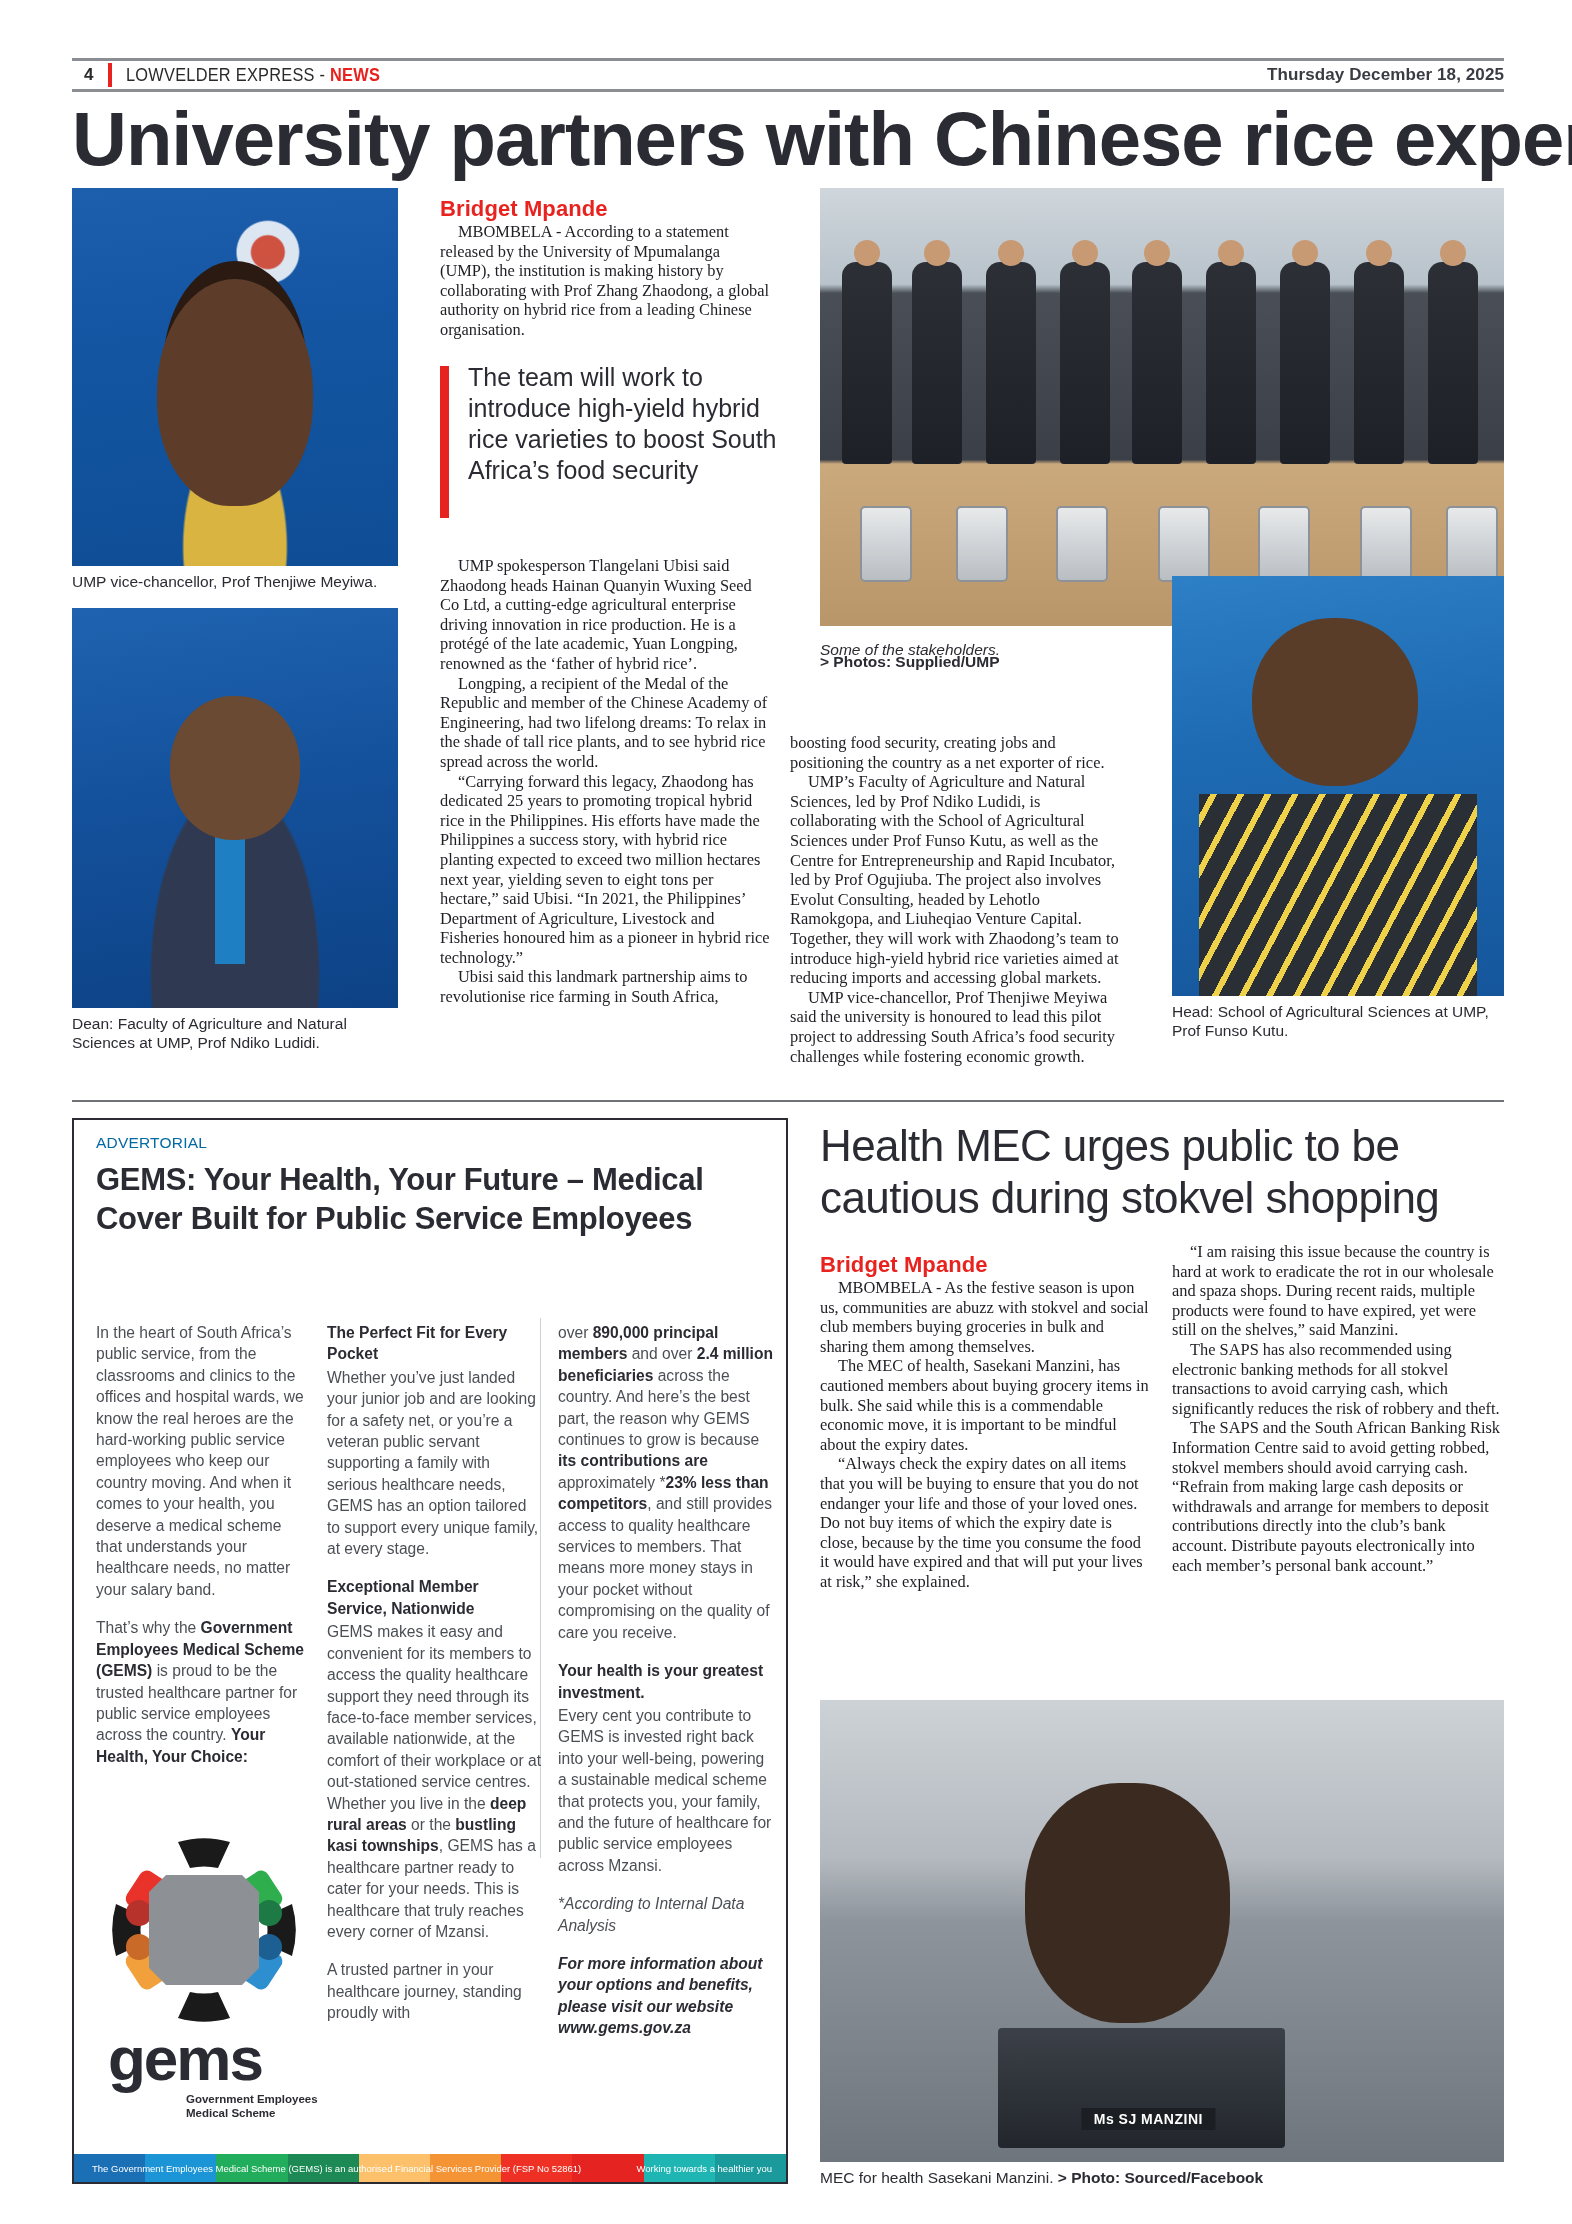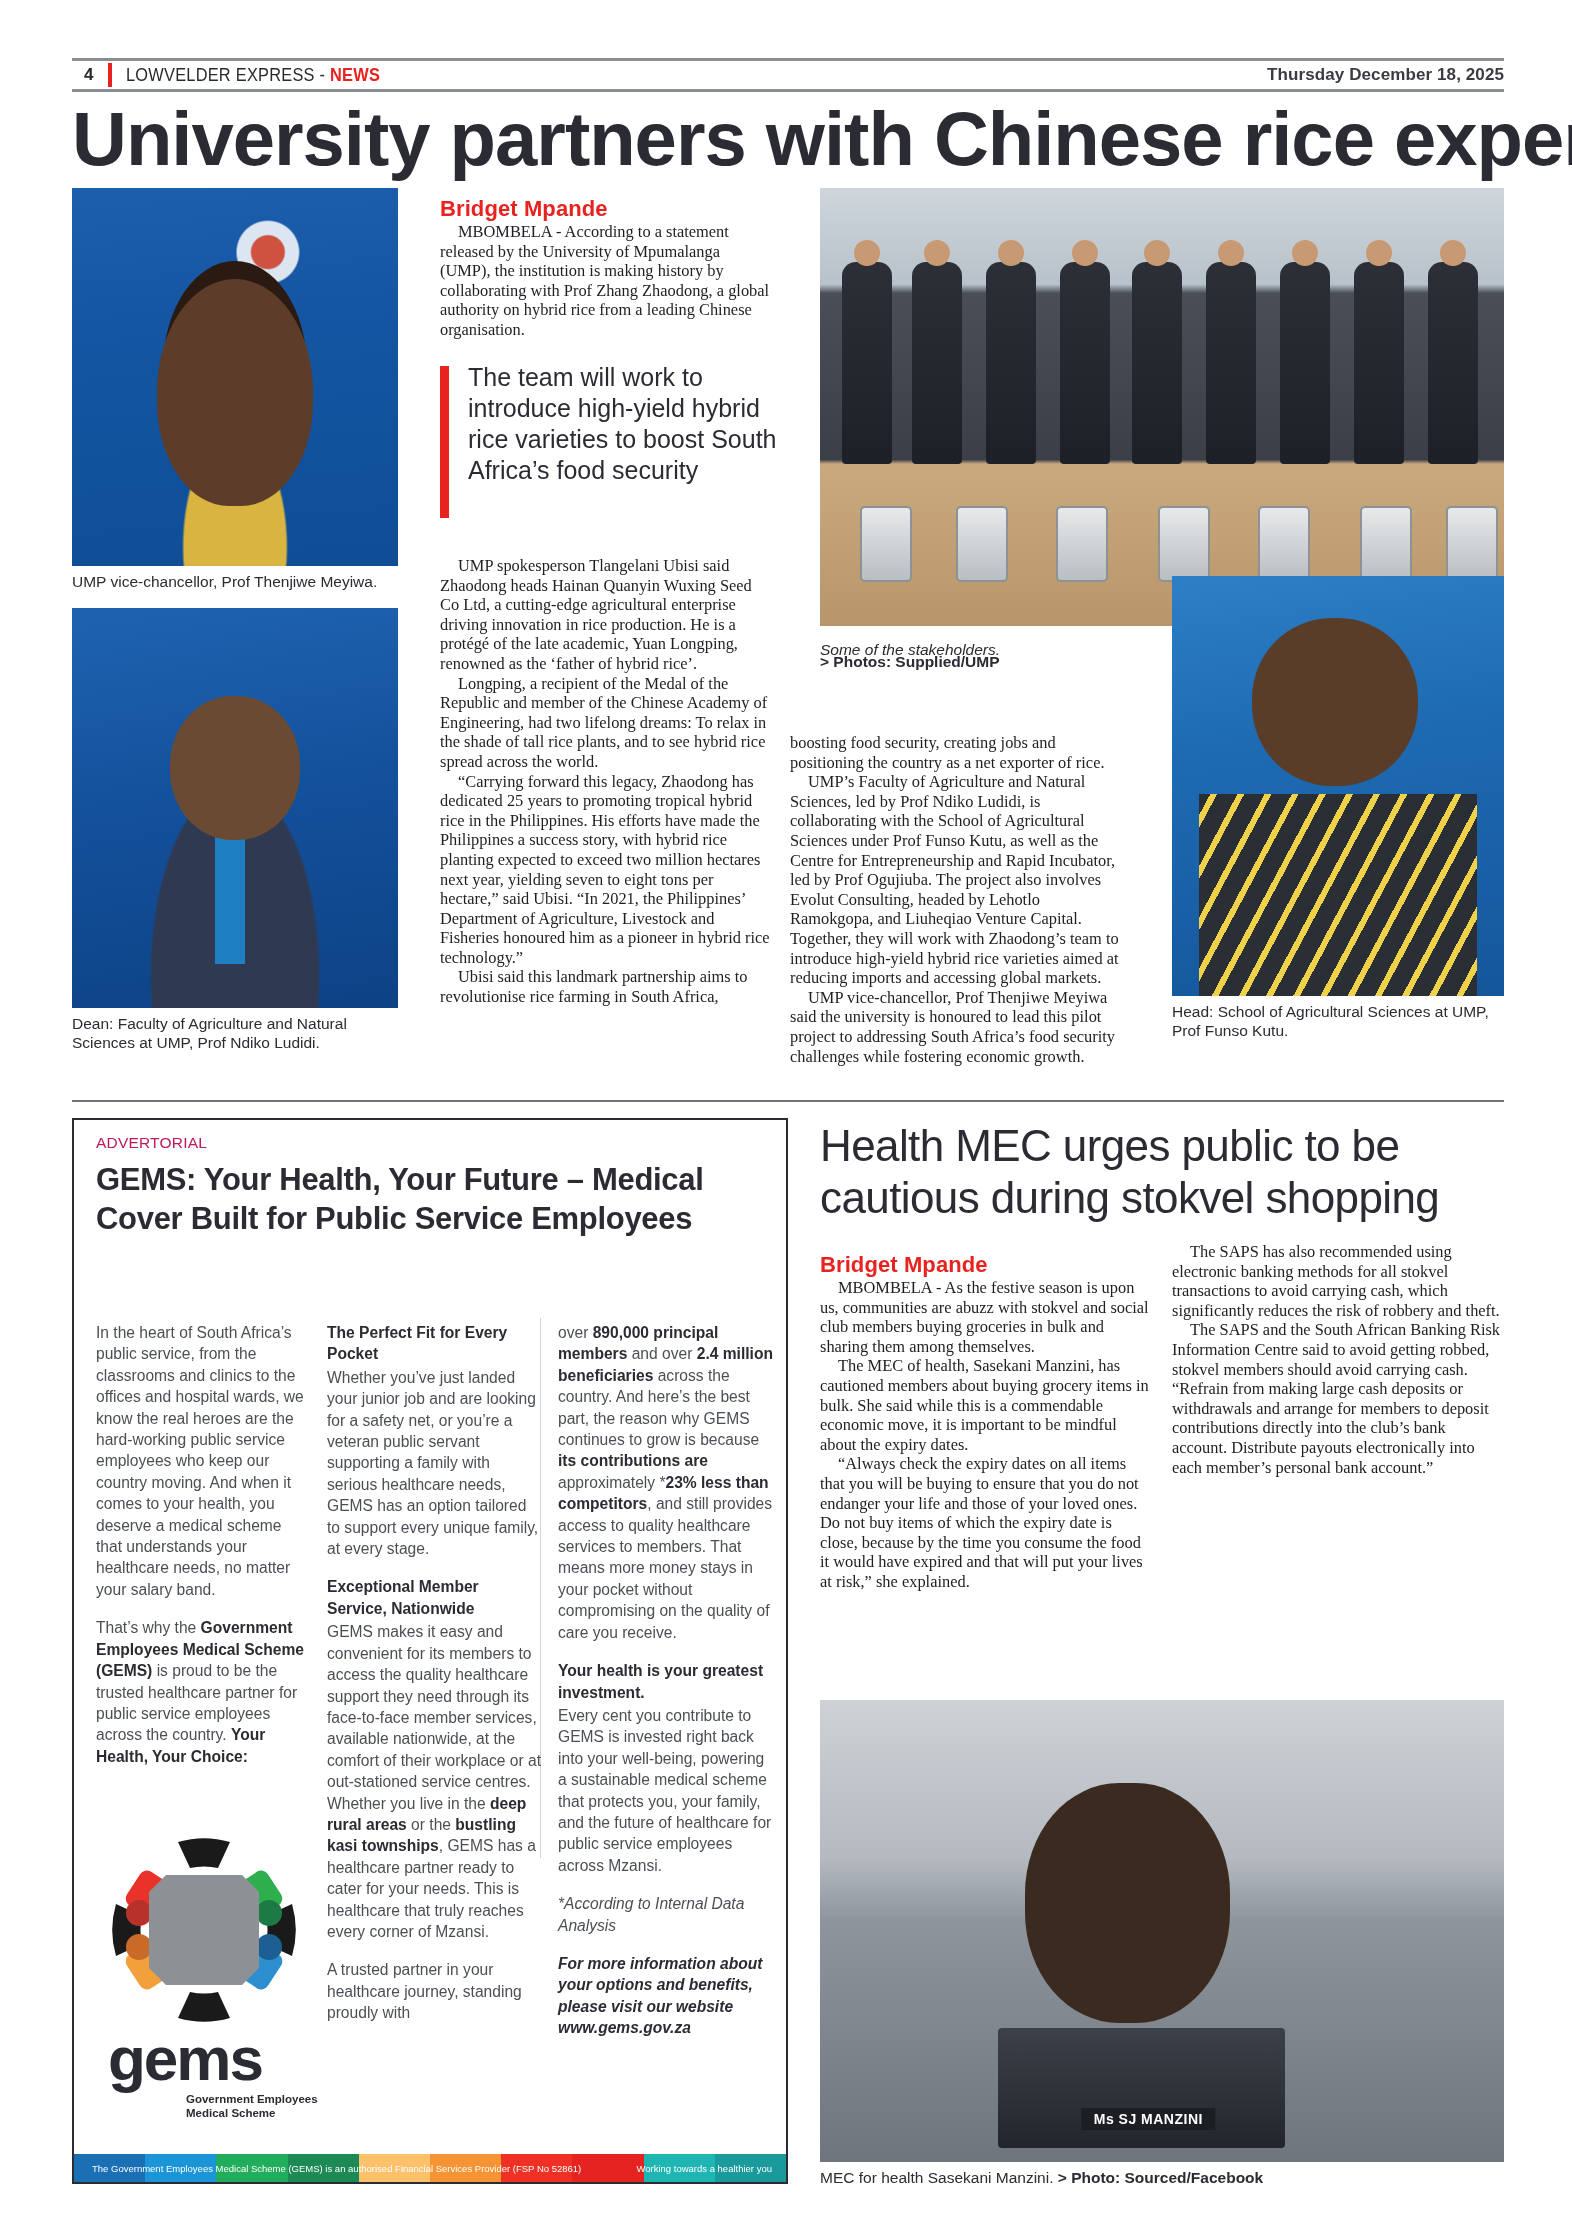--- a/index.html
+++ b/index.html
@@ -181,21 +181,21 @@
   
   .rule-h { position:absolute; background:#6f7378; }
 
   
   #gems-box {
     position:absolute; left:72px; top:1118px; width:716px; height:1066px;
     border:2px solid #2b2b33; background:#ffffff;
   }
   .advertorial-tag {
     position:absolute; left:22px; top:14px;
-    font-size:15.5px; color:#be185d; letter-spacing:.2px;
+    font-size:15.5px; color:#0369a1; letter-spacing:.2px;
   }
   #gems-title {
     position:absolute; left:22px; top:40px; width:676px;
     font-weight:700; font-size:31px; line-height:39px; color:#2b2b33;
     letter-spacing:-0.3px;
   }
   .gems-col {
     position:absolute; top:202px; width:215px;
     font-size:15.6px; line-height:21.4px; color:#4b4f55;
   }
@@ -416,20 +416,21 @@
 
   <div class="byline" style="position:absolute; left:820px; top:1252px;">Bridget Mpande</div>
 
   <div class="body-col" style="left:820px; top:1278px; width:332px;">
     <p>MBOMBELA - As the festive season is upon us, communities are abuzz with stokvel and social club members buying groceries in bulk and sharing them among themselves.</p>
     <p>The MEC of health, Sasekani Manzini, has cautioned members about buying grocery items in bulk. She said while this is a commendable economic move, it is important to be mindful about the expiry dates.</p>
     <p>“Always check the expiry dates on all items that you will be buying to ensure that you do not endanger your life and those of your loved ones. Do not buy items of which the expiry date is close, because by the time you consume the food it would have expired and that will put your lives at risk,” she explained.</p>
   </div>
 
   <div class="body-col" style="left:1172px; top:1242px; width:332px;">
+    <p>“I am raising this issue because the country is hard at work to eradicate the rot in our wholesale and spaza shops. During recent raids, multiple products were found to have expired, yet were still on the shelves,” said Manzini.</p>
     <p>The SAPS has also recommended using electronic banking methods for all stokvel transactions to avoid carrying cash, which significantly reduces the risk of robbery and theft.</p>
     <p>The SAPS and the South African Banking Risk Information Centre said to avoid getting robbed, stokvel members should avoid carrying cash. “Refrain from making large cash deposits or withdrawals and arrange for members to deposit contributions directly into the club’s bank account. Distribute payouts electronically into each member’s personal bank account.”</p>
   </div>
 
   <div class="photo" id="photo-mec">
     <div class="laptop"></div>
     <div class="nameplate">Ms SJ MANZINI</div>
   </div>
   <div class="caption" style="left:820px; top:2168px; width:690px;">
     <span>MEC for health Sasekani Manzini.</span>

